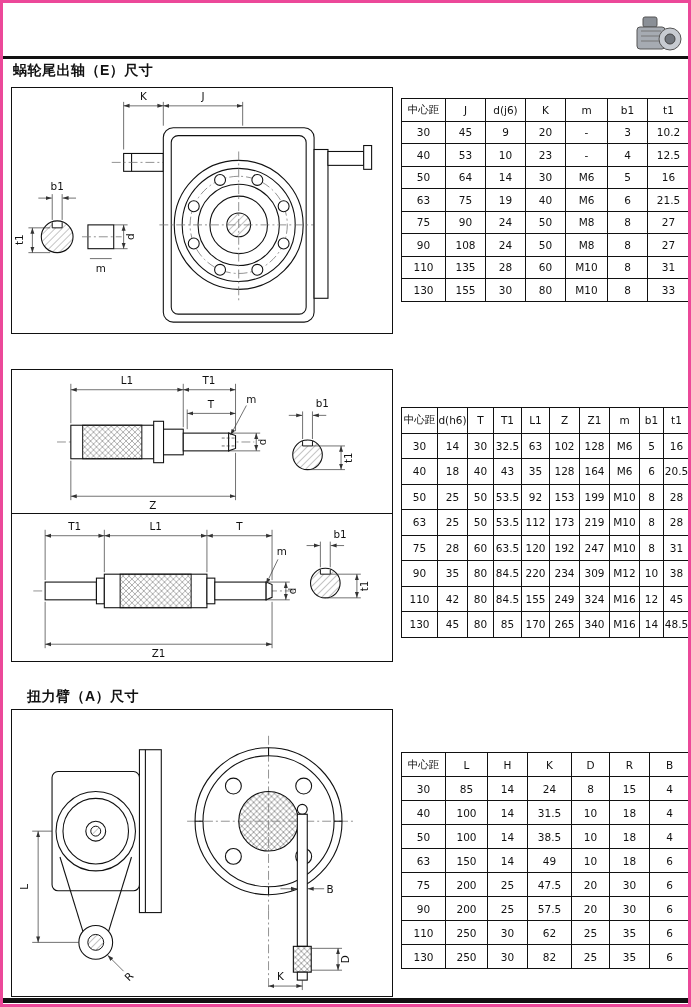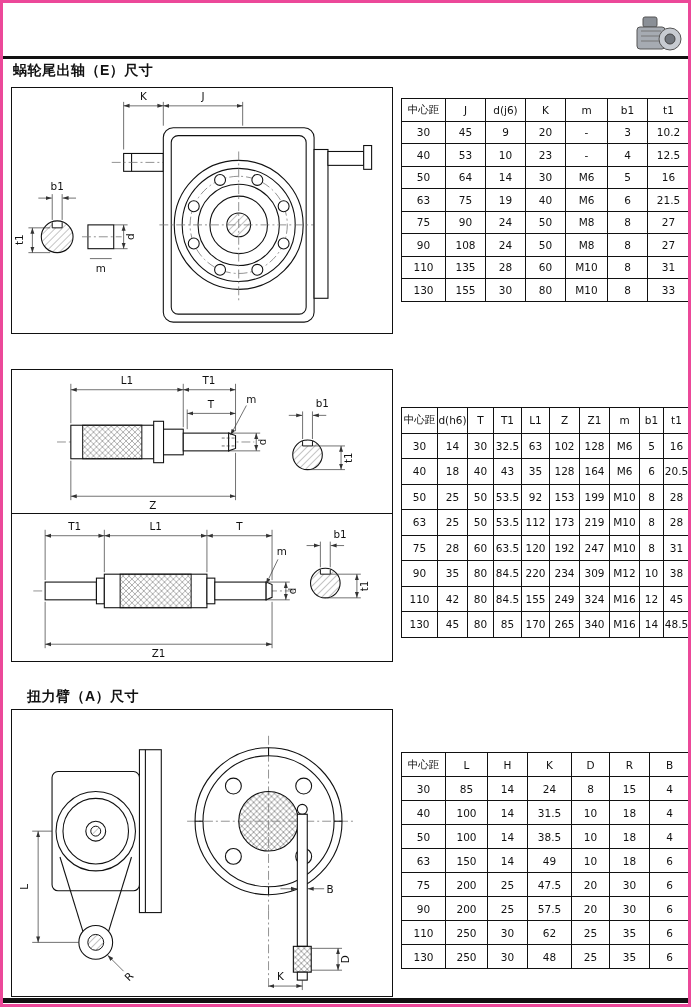--- a/index.html
+++ b/index.html
@@ -629,21 +629,21 @@
             <td>30</td>
             <td>62</td>
             <td>25</td>
             <td>35</td>
             <td>6</td>
           </tr>
           <tr>
             <td>130</td>
             <td>250</td>
             <td>30</td>
-            <td>48</td>
+            <td>82</td>
             <td>25</td>
             <td>35</td>
             <td>6</td>
           </tr>
         </tbody>
       </table>
   </div>
 
   <div class="rule-bottom" style="top:995px"></div>
 </div>

